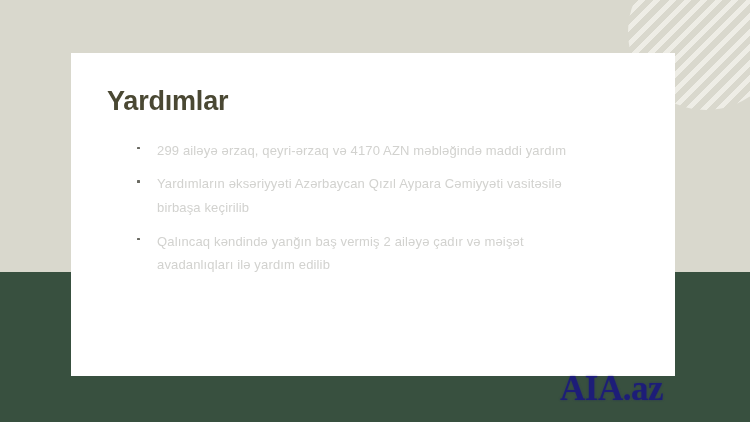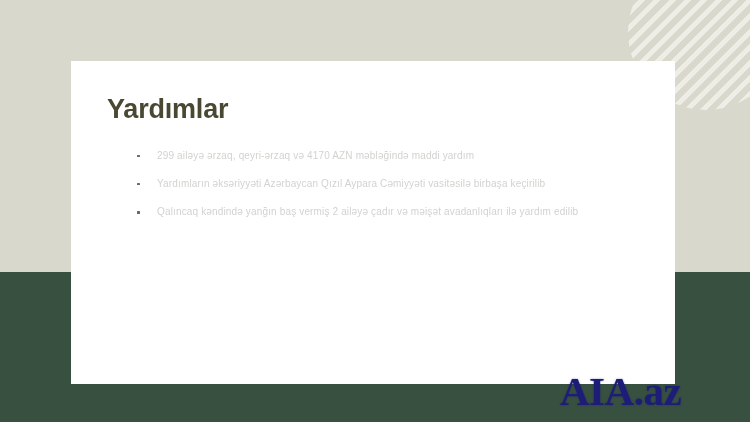--- a/index.html
+++ b/index.html
@@ -48,21 +48,21 @@
     top: 272px;
     width: 750px;
     height: 150px;
     background: #38503f;
   }
 
   
   .card {
     position: absolute;
     left: 71px;
-    top: 61px;
+    top: 53px;
     width: 604px;
     height: 323px;
     background: #ffffff;
     box-sizing: border-box;
     padding: 34px 36px 20px 36px;
   }
 
   .slide-title {
     margin: 0;
     font-size: 27px;
@@ -75,21 +75,21 @@
   .bullet-list {
     list-style: none;
     margin: 22px 0 0 0;
     padding: 0 38px 0 26px;
   }
 
   .bullet-item {
     position: relative;
     margin: 0 0 10px 0;
     padding-left: 24px;
-    font-size: 10px;
+    font-size: 13px;
     line-height: 1.82;
     color: #d2d2cf;
     letter-spacing: 0.15px;
   }
 
   .bullet-item::before {
     content: "";
     position: absolute;
     left: 4px;
     top: 8px;
@@ -98,21 +98,21 @@
     background: #6a6a62;
     border-radius: 0.5px;
   }
 
   
   .watermark {
     position: absolute;
     left: 560px;
     top: 371px;
     font-family: "Liberation Serif", serif;
-    font-size: 41px;
+    font-size: 35px;
     font-weight: 700;
     color: #1d1d78;
     letter-spacing: -0.5px;
     line-height: 1;
     text-shadow: 0 0 2px rgba(29,29,120,0.5);
     white-space: nowrap;
   }
 </style>
 </head>
 <body>

